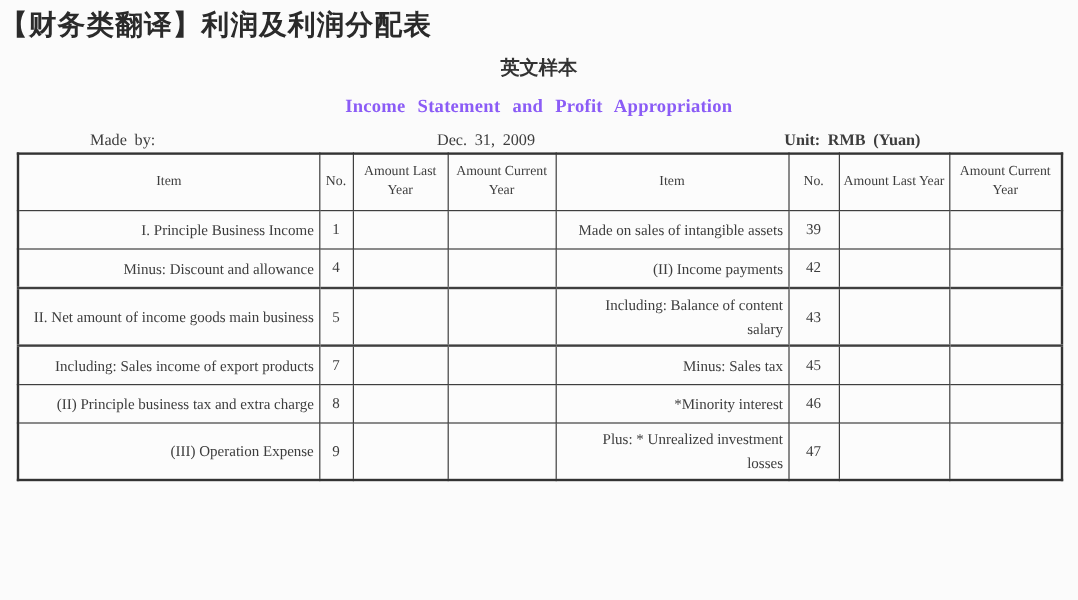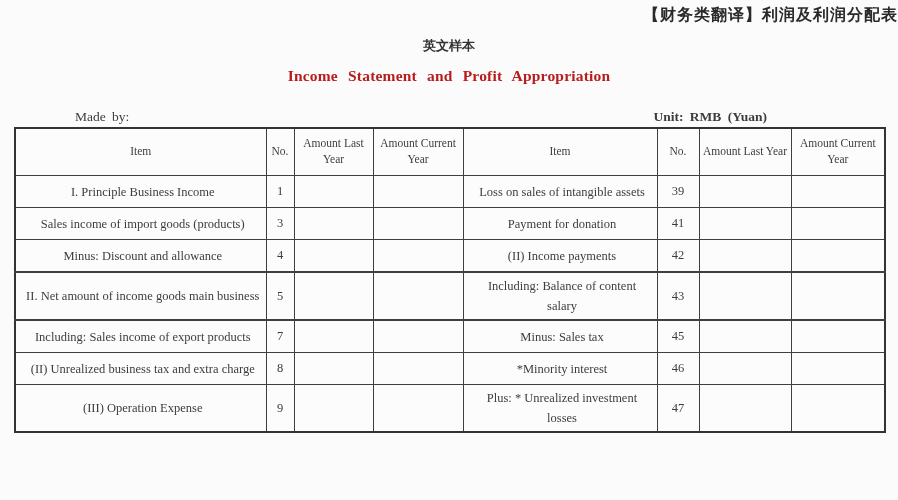--- a/index.html
+++ b/index.html
@@ -12,39 +12,39 @@
     font-family: "Liberation Serif", "DejaVu Serif", serif;
     color: #3d3d3d;
   }
   .page {
     position: relative;
     width: 898px;
     height: 500px;
   }
   .title-cn {
     margin-top: 5px;
-    text-align: right;
-    font-size: 16px;
+    text-align: left;
+    font-size: 23px;
     font-weight: bold;
     color: #2a2a2a;
     letter-spacing: 1px;
   }
   .subtitle-cn {
     margin-top: 11px;
     text-align: center;
-    font-size: 13px;
+    font-size: 16px;
     font-weight: bold;
     color: #333;
   }
   .title-en {
     margin-top: 12px;
     text-align: center;
     font-size: 15.5px;
     font-weight: bold;
-    color: #b91c1c;
+    color: #8b5cf6;
     word-spacing: 6px;
     letter-spacing: 0.2px;
   }
   .meta-row {
     position: absolute;
     top: 104px;
     left: 0;
     width: 810px;
     height: 18px;
     font-size: 13.5px;
@@ -80,21 +80,21 @@
     padding: 2px 3px;
     color: #3d3d3d;
   }
   tbody td {
     height: 25px;
     font-size: 12.5px;
     vertical-align: middle;
     color: #3d3d3d;
   }
   tbody td.item {
-    text-align: center;
+    text-align: right;
     padding: 3px 4px 3px 8px;
     line-height: 1.6;
   }
   tbody td.no {
     text-align: center;
   }
   tbody tr.thick td {
     border-top-width: 2px;
   }
 </style>
@@ -104,20 +104,21 @@
 <div class="page">
 
   <div class="title-cn">【财务类翻译】利润及利润分配表</div>
 
   <div class="subtitle-cn">英文样本</div>
 
   <div class="title-en">Income Statement and Profit Appropriation</div>
 
   <div class="meta-row">
     <span class="made-by">Made by:</span>
+    <span class="date">Dec. 31, 2009</span>
     <span class="unit">Unit: RMB (Yuan)</span>
   </div>
 
   <table class="sheet">
     <colgroup>
       <col style="width:251px">
       <col style="width:28px">
       <col style="width:79px">
       <col style="width:90px">
       <col style="width:194px">
@@ -136,32 +137,22 @@
         <th>Amount Last Year</th>
         <th>Amount Current Year</th>
       </tr>
     </thead>
     <tbody>
         <tr>
           <td class="item">I. Principle Business Income</td>
           <td class="no">1</td>
           <td class="amt"></td>
           <td class="amt"></td>
-          <td class="item">Loss on sales of intangible assets</td>
+          <td class="item">Made on sales of intangible assets</td>
           <td class="no">39</td>
-          <td class="amt"></td>
-          <td class="amt"></td>
-        </tr>
-        <tr>
-          <td class="item">Sales income of import goods (products)</td>
-          <td class="no">3</td>
-          <td class="amt"></td>
-          <td class="amt"></td>
-          <td class="item">Payment for donation</td>
-          <td class="no">41</td>
           <td class="amt"></td>
           <td class="amt"></td>
         </tr>
         <tr>
           <td class="item">Minus: Discount and allowance</td>
           <td class="no">4</td>
           <td class="amt"></td>
           <td class="amt"></td>
           <td class="item">(II) Income payments</td>
           <td class="no">42</td>
@@ -182,21 +173,21 @@
           <td class="item">Including: Sales income of export products</td>
           <td class="no">7</td>
           <td class="amt"></td>
           <td class="amt"></td>
           <td class="item">Minus: Sales tax</td>
           <td class="no">45</td>
           <td class="amt"></td>
           <td class="amt"></td>
         </tr>
         <tr>
-          <td class="item">(II) Unrealized business tax and extra charge</td>
+          <td class="item">(II) Principle business tax and extra charge</td>
           <td class="no">8</td>
           <td class="amt"></td>
           <td class="amt"></td>
           <td class="item">*Minority interest</td>
           <td class="no">46</td>
           <td class="amt"></td>
           <td class="amt"></td>
         </tr>
         <tr>
           <td class="item">(III) Operation Expense</td>

